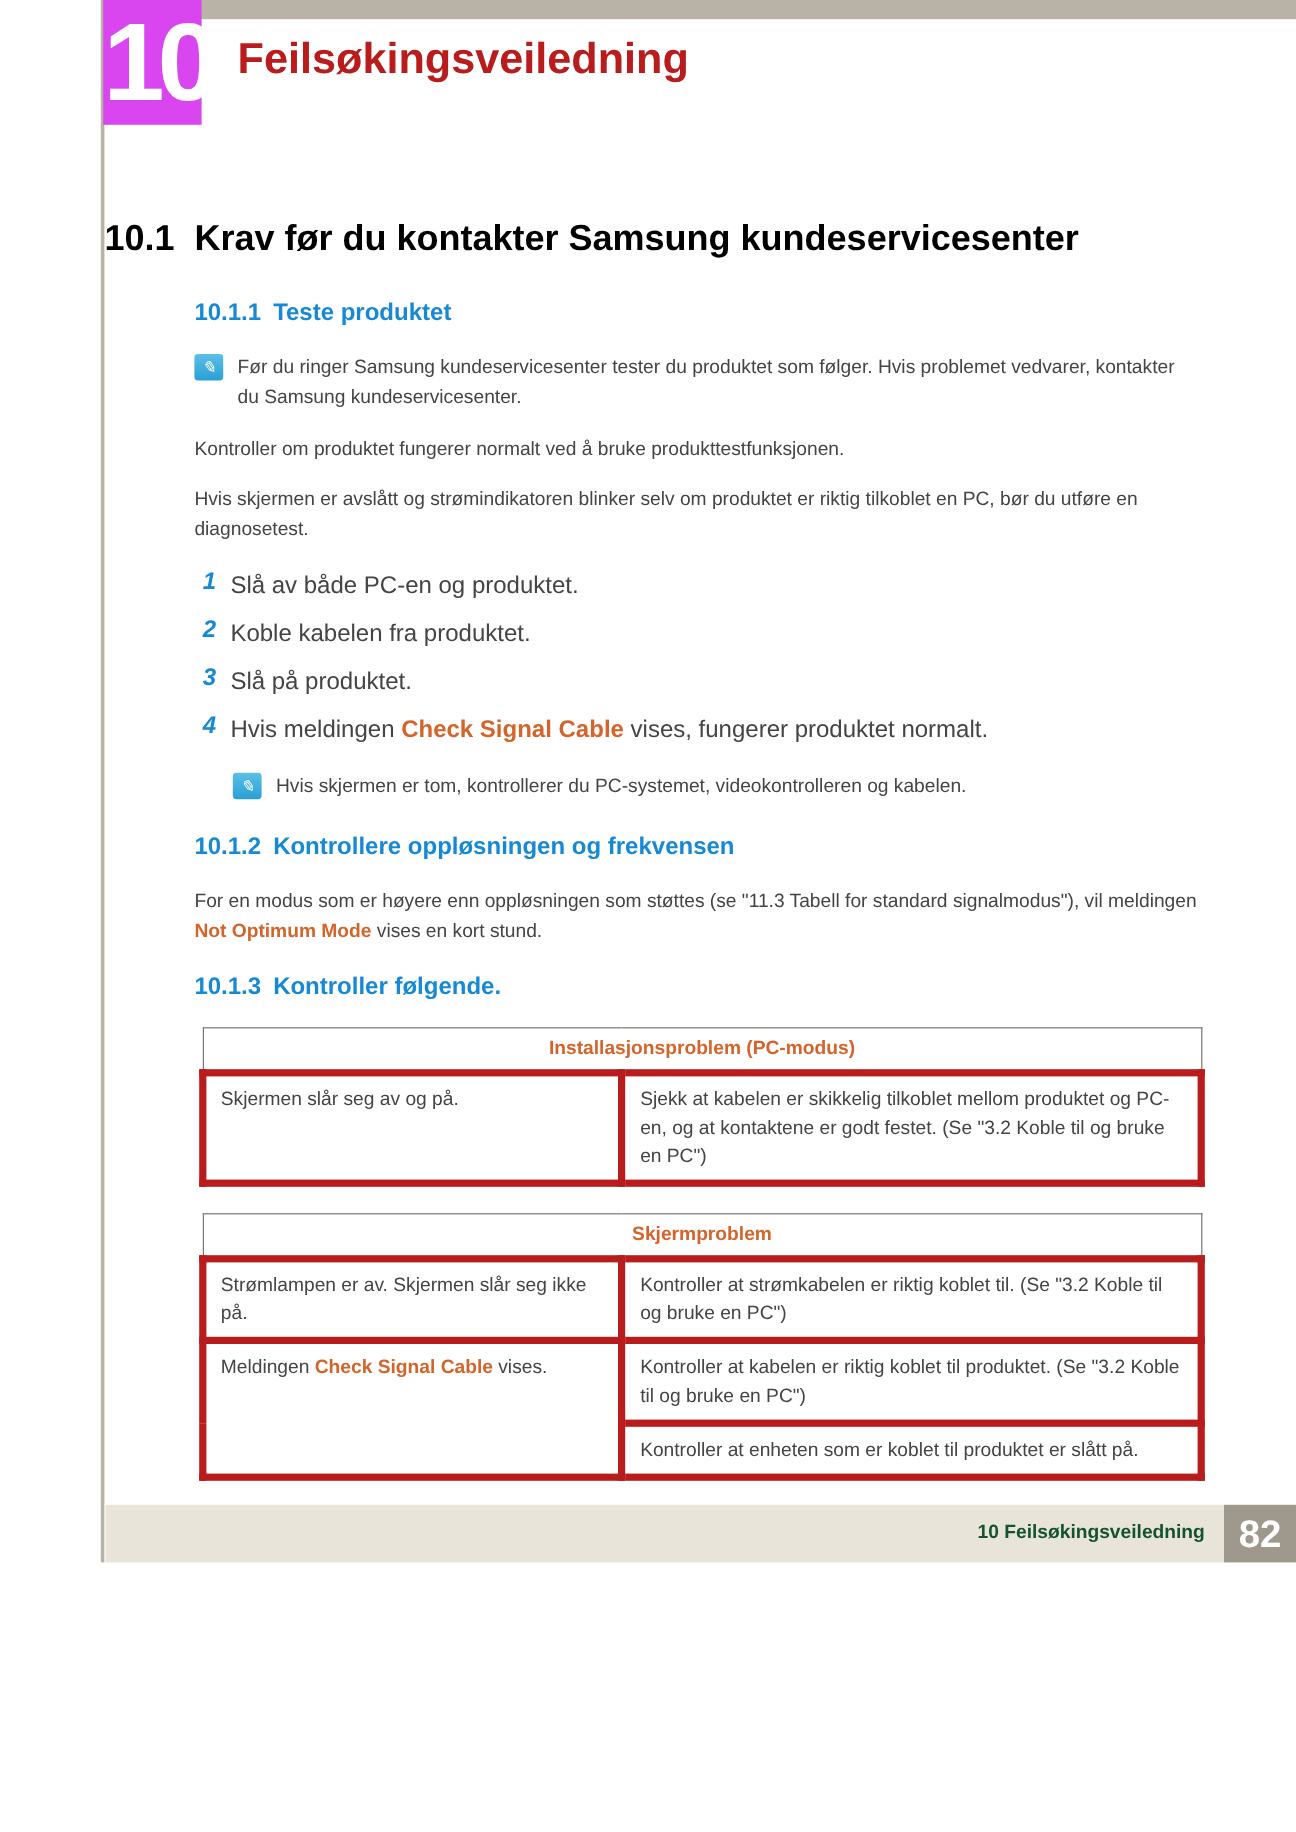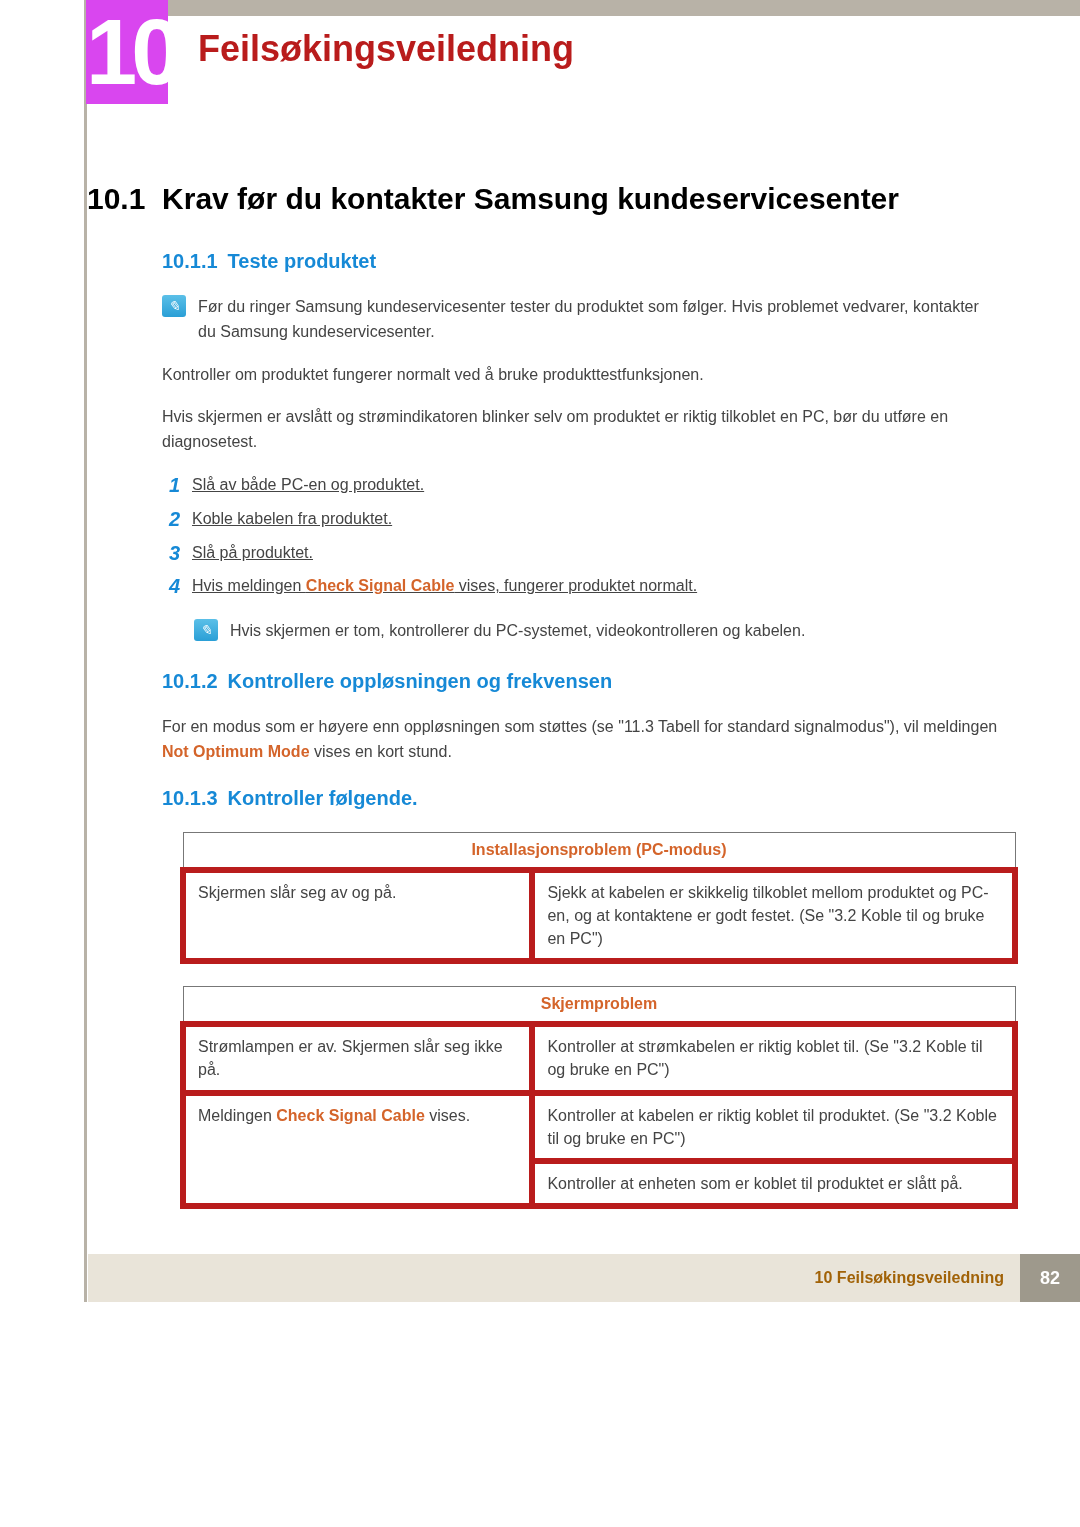--- a/index.html
+++ b/index.html
@@ -26,36 +26,36 @@
     width: 24px; height: 22px; flex: 0 0 24px;
     background: linear-gradient(#5bc0e8, #2a9fd6);
     border-radius: 3px; display: inline-flex; align-items: center; justify-content: center;
     color: #fff; font-size: 14px; font-style: italic;
   }
   .body-text { font-size: 16px; line-height: 1.55; color: #444; }
   .p { margin-bottom: 18px; }
   .ol-list { margin: 4px 0 20px 0; }
   .ol-row { display: flex; gap: 12px; margin: 2px 0 9px 0; }
   .ol-num { width: 18px; font-size: 20px; font-style: italic; color: #1689d6; font-weight: bold; text-align: right; line-height: 1.2; }
-  .ol-text { font-size: 16px; color: #444; line-height: 1.55; text-decoration: underline; }
+  .ol-text { font-size: 20px; color: #444; line-height: 1.55; }
   .orange { color: #d4642a; font-weight: bold; }
   .note-sub { display: flex; gap: 12px; margin: 16px 0 26px 32px; }
-  table.prob { width: 100%; border-collapse: collapse; margin: 18px 0 22px 18px; }
+  table.prob { width: 100%; border-collapse: collapse; margin: 18px 0 22px 4px; }
   table.prob th { border: 1px solid #777; padding: 8px 12px; font-size: 16px; text-align: center; color: #d4642a; font-weight: bold; }
   table.prob td { border: 6px solid #b91c1c; padding: 8px 12px; font-size: 16px; color: #444; vertical-align: top; line-height: 1.45; }
   .footer-bar {
     position: absolute; left: 88px; right: 0; top: 1254px; height: 48px;
     display: flex; justify-content: flex-end; align-items: stretch;
   }
   .footer-text {
-    background: #e9e4d9; color: #a16207; font-size: 16px; font-weight: bold;
+    background: #e9e4d9; color: #14532d; font-size: 16px; font-weight: bold;
     display: flex; align-items: center; padding: 0 16px; flex: 1; justify-content: flex-end;
   }
   .footer-page {
-    width: 60px; background: #9e998c; color: #fff; font-size: 18px; font-weight: bold;
+    width: 60px; background: #9e998c; color: #fff; font-size: 32px; font-weight: bold;
     display: flex; align-items: center; justify-content: center;
   }
   .sec-block { margin-bottom: 6px; }
 </style>
 </head>
 <body>
 
 <div class="page">
   <div class="top-bar"></div>
   <div class="left-stripe"></div>

